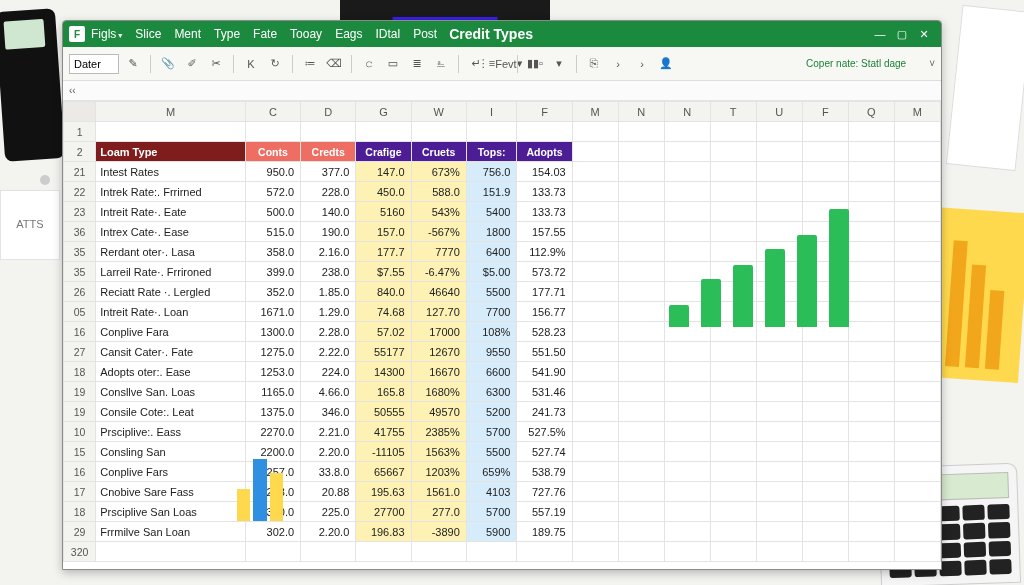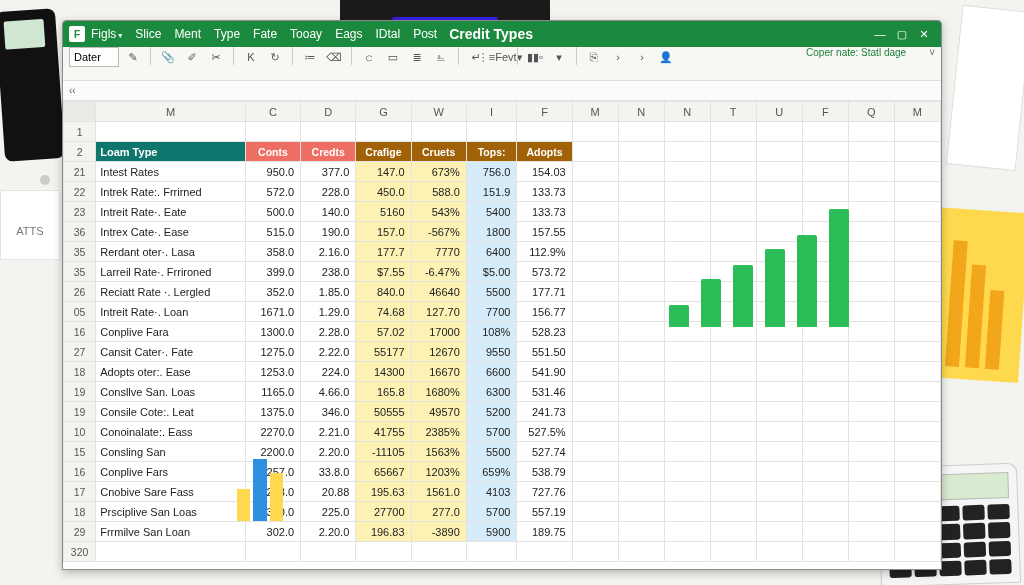--- a/index.html
+++ b/index.html
@@ -4,42 +4,42 @@
 <style>
   * { box-sizing: border-box; margin: 0; padding: 0; font-family: "Segoe UI", Arial, sans-serif; }
   body { width: 1024px; height: 585px; background: #f3f3f0; overflow: hidden; position: relative; }
 
   
   .calc-left { position: absolute; left: 0; top: 10px; width: 60px; height: 150px; background: #111; border-radius: 8px; transform: rotate(-4deg); }
   .calc-left::before { content: ""; position: absolute; top: 10px; left: 8px; width: 40px; height: 28px; background: #cfe7d0; border-radius: 2px; }
   .tablet-top { position: absolute; top: 0; left: 340px; width: 210px; height: 30px; background: #1a1a1a; border-radius: 0 0 10px 10px; }
   .tablet-top::after { content: "Lieleling Canatate · 1207"; color: #d3d0ff; font-size: 8px; position: absolute; bottom: 2px; left: 50%; transform: translateX(-50%); background: #3a1ee5; padding: 1px 8px; }
   .notepad-right { position: absolute; right: 0; top: 8px; width: 70px; height: 160px; background: #fff; border: 1px solid #ddd; transform: rotate(6deg); }
-  .sticky-atts { position: absolute; left: 0; top: 190px; width: 60px; height: 70px; background: #fff; border: 1px solid #e3e3e3; font-size: 11px; color: #777; padding: 22px 4px; text-align: center; }
+  .sticky-atts { position: absolute; left: 0; top: 190px; width: 60px; height: 70px; background: #fff; border: 1px solid #e3e3e3; font-size: 11px; color: #777; padding: 15px 4px; text-align: center; }
   .sticky-yellow { position: absolute; right: 0; top: 210px; width: 95px; height: 170px; background: #ffd94d; transform: rotate(4deg); display: flex; align-items: flex-end; justify-content: center; gap: 6px; padding-bottom: 12px; }
   .sticky-yellow .bar { width: 14px; background: #f2a61b; }
   .calc-br { position: absolute; right: 5px; bottom: 0; width: 140px; height: 120px; background: #f5f5f5; border: 1px solid #ccc; border-radius: 10px 10px 0 0; transform: rotate(-2deg); display: flex; flex-direction: column; padding: 8px; }
   .calc-br .screen { height: 26px; background: #d8ead0; border: 1px solid #bbb; margin-bottom: 6px; }
   .calc-br .keys { flex: 1; display: grid; grid-template-columns: repeat(5,1fr); gap: 3px; }
   .calc-br .keys div { background: #222; border-radius: 3px; }
   .pinhead { position: absolute; left: 40px; top: 175px; width: 10px; height: 10px; background: #ccc; border-radius: 50%; }
 
   
   .window { position: absolute; left: 62px; top: 20px; width: 880px; height: 550px; background: #fff; border: 1px solid #8a8a8a; border-radius: 4px 4px 0 0; overflow: hidden; display: flex; flex-direction: column; box-shadow: 0 3px 10px rgba(0,0,0,.25); }
 
   .titlebar { height: 26px; background: #1b8a3e; display: flex; align-items: center; padding: 0 6px; color: #fff; font-size: 12px; }
   .titlebar .menu { display: flex; gap: 13px; align-items: center; }
   .titlebar .menu span { cursor: default; }
   .titlebar .title-strong { margin-left: 12px; font-weight: 700; font-size: 14px; }
   .titlebar .spacer { flex: 1; }
   .winbtn { width: 22px; height: 18px; display: flex; align-items: center; justify-content: center; color: #fff; font-size: 11px; }
   .app-icon { width: 16px; height: 16px; background: #fff; color: #1b8a3e; font-weight: 800; font-size: 10px; display: flex; align-items: center; justify-content: center; border-radius: 2px; margin-right: 6px; }
   .dd { font-size: 8px; margin-left: 2px; }
 
-  .toolbar { height: 34px; background: #f7f7f4; border-bottom: 1px solid #ddd; display: flex; align-items: flex-start; padding: 0 6px; gap: 4px; font-size: 11px; color: #444; }
+  .toolbar { height: 34px; background: #f7f7f4; border-bottom: 1px solid #ddd; display: flex; align-items: center; padding: 0 6px; gap: 4px; font-size: 11px; color: #444; }
   .toolbar .namebox { width: 50px; height: 20px; border: 1px solid #bbb; background: #fff; padding: 0 4px; font-size: 11px; }
   .tbtn { width: 20px; height: 20px; display: flex; align-items: center; justify-content: center; color: #555; border-radius: 2px; }
   .sep { width: 1px; height: 18px; background: #ccc; margin: 0 3px; }
   .toolbar .labeltxt { color: #1b7f37; font-size: 10px; margin-left: auto; margin-right: 15px; }
   .toolbar .chev-end { margin-left: 4px; font-size: 10px; color: #666; }
 
   .navrow { height: 20px; background: #fbfbfb; border-bottom: 1px solid #e5e5e5; display: flex; align-items: center; padding-left: 6px; font-size: 10px; color: #555; gap: 6px; }
 
   .gridwrap { flex: 1; overflow: hidden; position: relative; }
   table.sheet { border-collapse: collapse; table-layout: fixed; width: 100%; font-size: 11px; color: #222; }
@@ -55,23 +55,23 @@
   col.c-g   { width: 48px; }
   col.c-w   { width: 48px; }
   col.c-i   { width: 44px; }
   col.c-f   { width: 48px; }
   col.c-rest{ width: 40px; }
 
   tr.spacer1 td { height: 8px; }
   tr.spacer2 td, tr.spacer2 th.rowh { border-top: 1px solid #e3e3e3; }
 
   
-  .hdr-red { background: #0f766e; color: #fff; font-weight: 700; text-align: center; }
+  .hdr-red { background: #7f1d1d; color: #fff; font-weight: 700; text-align: center; }
   .hdr-redlight { background: #ef6e63; color: #fff; font-weight: 700; text-align: center !important; font-size: 10.5px; }
-  .hdr-green { background: #a16207; color: #fff; font-weight: 700; text-align: center !important; font-size: 10.5px; }
+  .hdr-green { background: #4c1d95; color: #fff; font-weight: 700; text-align: center !important; font-size: 10.5px; }
 
   .col-yellow { background: #fdf2b3; }
   .col-blue   { background: #d7ecfb; }
   .num { text-align: right !important; padding-right: 6px !important; }
 
   
   .chart { position: absolute; right: 82px; top: 86px; width: 190px; height: 140px; display: flex; align-items: flex-end; gap: 12px; }
   .chart .b { width: 20px; background: #2bbd58; border-radius: 2px 2px 0 0; }
 
   
@@ -482,21 +482,21 @@
             <td></td>
             <td></td>
             <td></td>
             <td></td>
             <td></td>
             <td></td>
             <td></td>
           </tr>
           <tr>
             <th class="rowh">10</th>
-            <td>Conoinalate:. Eass</td>
+            <td>Prsciplive:. Eass</td>
             <td class="num">2270.0</td>
             <td class="num">2.21.0</td>
             <td class="num col-yellow">41755</td>
             <td class="num col-yellow">2385%</td>
             <td class="num col-blue">5700</td>
             <td class="num">527.5%</td>
             <td></td>
             <td></td>
             <td></td>
             <td></td>

